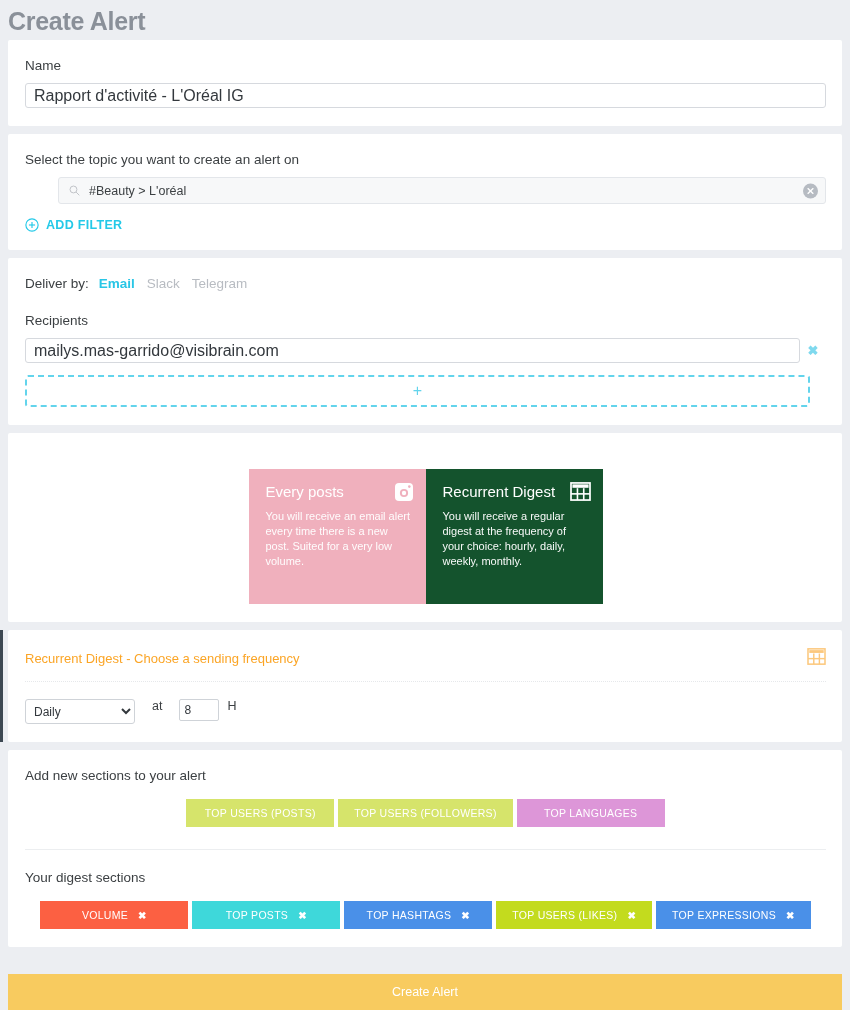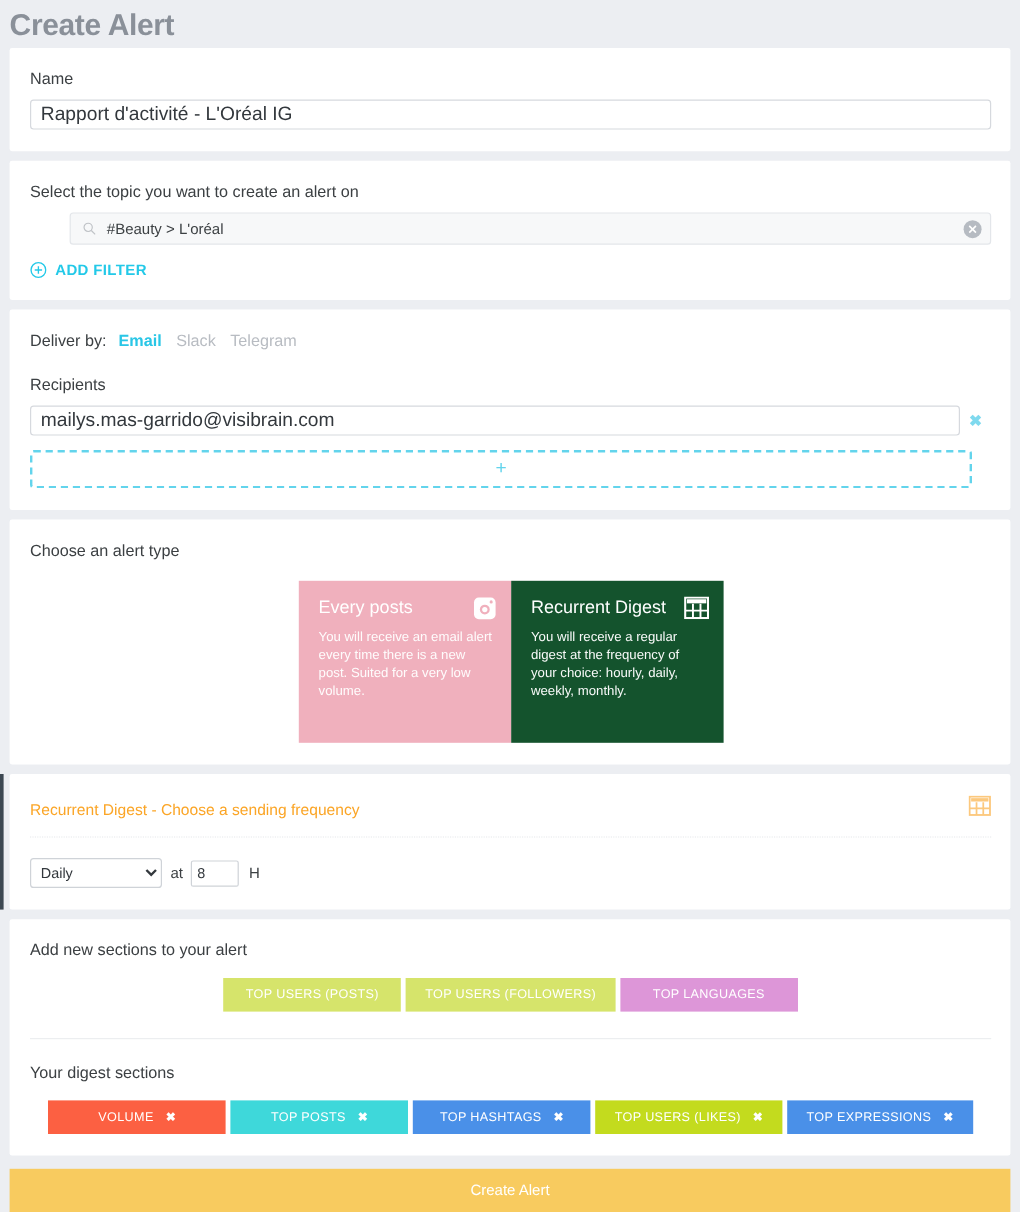--- a/index.html
+++ b/index.html
@@ -160,35 +160,35 @@
   }
 
   
   .freq-header {
     display: flex; align-items: center; justify-content: space-between;
     padding-bottom: 12px;
     border-bottom: 1px dotted #e6e8eb;
   }
   .freq-title { font-size: 13px; color: #fba526; }
   .freq-controls {
-    display: flex; align-items: center;
+    display: flex; align-items: flex-start;
     margin-top: 17px;
     font-size: 12.5px; color: #3c4043;
   }
   select.freq-select {
     width: 110px; height: 25px;
     border: 1px solid #cfd3d8;
     border-radius: 3px;
     font-size: 12px;
     font-family: "Liberation Sans", sans-serif;
     color: #33383d;
     background: #fff;
     padding: 0 4px;
   }
-  .freq-controls .at { margin: 0 7px; }
+  .freq-controls .at { margin: 0 17px; }
   input.hour-input {
     width: 40px; height: 22px;
     border: 1px solid #cfd3d8;
     border-radius: 2px;
     font-size: 12px;
     font-family: "Liberation Sans", sans-serif;
     color: #33383d;
     padding: 0 4px;
     outline: none;
   }
@@ -293,21 +293,20 @@
     <div class="recipient-row">
       <input class="text-input" type="text" value="mailys.mas-garrido@visibrain.com" style="">
       <span class="recipient-remove">✖</span>
     </div>
     <div class="add-recipient">
       <span>+</span>
     </div>
   </div>
 
   <div class="panel">
-    <div class="field-label">Choose an alert type</div>
     <div class="cards-wrap">
       <div class="alert-card pink">
         <div class="card-title">Every posts</div>
         <div class="card-desc">You will receive an email alert every time there is a new post.
 Suited for a very low volume.</div>
         <span class="card-icon">
           <svg width="20" height="20" viewBox="0 0 20 20">
             <rect x="1" y="1" width="18" height="18" rx="4" fill="#fff"></rect>
             <circle cx="10" cy="11" r="4.1" fill="#f0b0bd"></circle>
             <circle cx="10" cy="11" r="2.2" fill="#fff"></circle>

